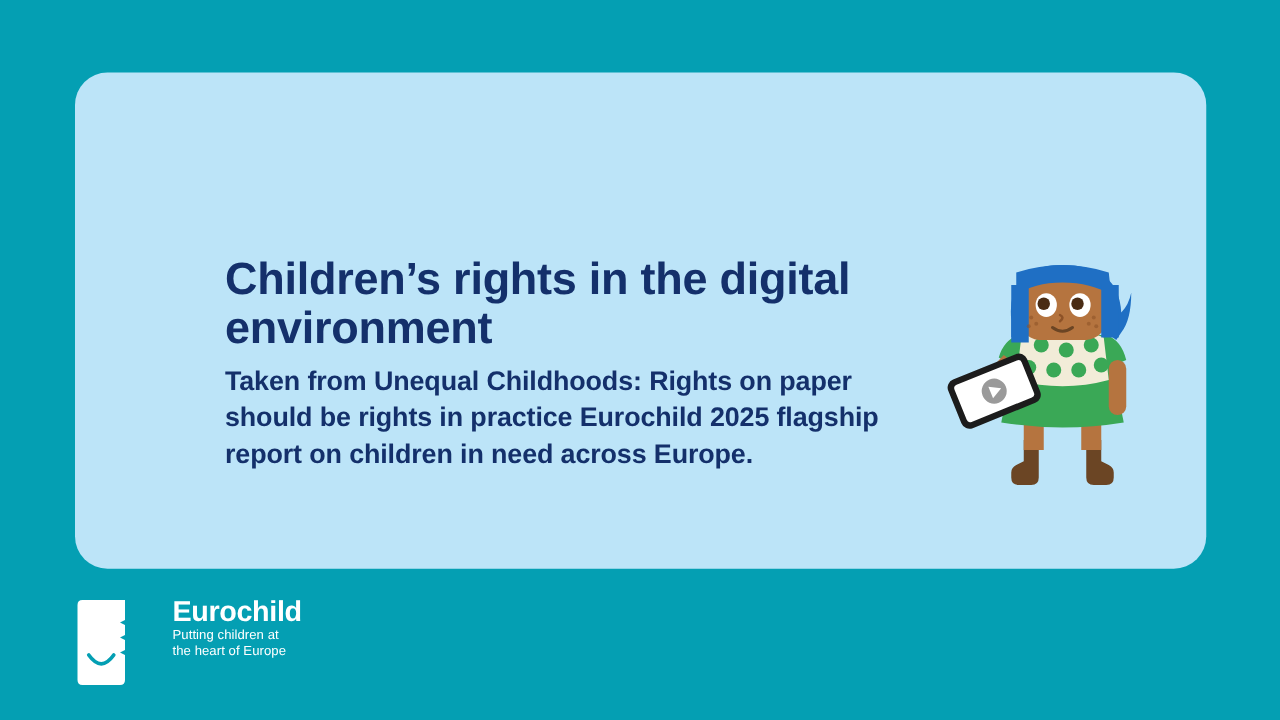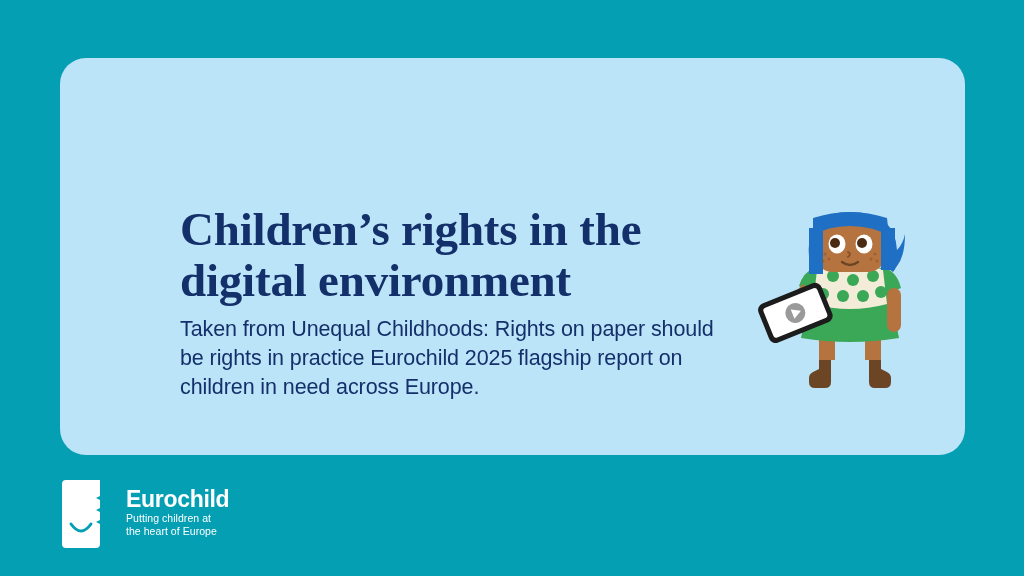--- a/index.html
+++ b/index.html
@@ -29,54 +29,53 @@
 
   
   .text-block {
     position: absolute;
     left: 120px;
     top: 146px;
     width: 545px;
   }
   .headline {
     margin: 0;
-    font-size: 47px;
+    font-size: 36px;
     line-height: 1.08;
     font-weight: bold;
     color: #14306b;
     letter-spacing: -0.2px;
-    font-family: Liberation Serif, serif;
   }
   .subcopy {
     margin: 9px 0 0 0;
     font-size: 21.5px;
     line-height: 1.35;
-    font-weight: normal;
+    font-weight: bold;
     color: #14306b;
     letter-spacing: -0.1px;
   }
 
   
   .illustration {
     position: absolute;
     left: 693px;
     top: 146px;
     width: 190px;
     height: 200px;
   }
   .illustration svg { display: block; }
 
   
   .logo {
     position: absolute;
     left: 60px;
     top: 478px;
     display: flex;
-    align-items: center;
-    gap: 12px;
+    align-items: flex-start;
+    gap: 24px;
   }
   .logo-mark { width: 54px; height: 72px; display: block; }
   .logo-text { padding-bottom: 3px; }
   .logo-word {
     font-size: 23px;
     font-weight: bold;
     color: #ffffff;
     line-height: 1;
     letter-spacing: -0.3px;
   }

